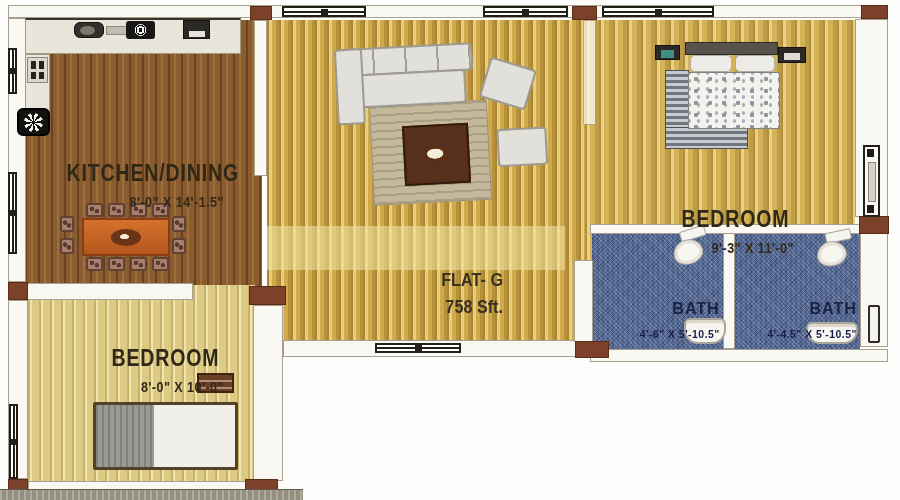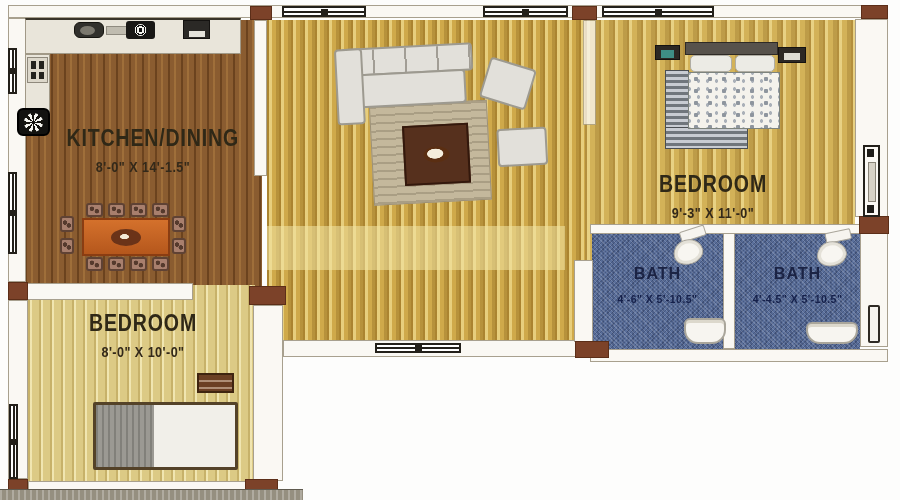--- a/index.html
+++ b/index.html
@@ -31,21 +31,21 @@
   .winh .mid{position:absolute;left:0;right:0;top:50%;margin-top:-1px;height:2px;background:#23201a;}
   .winv .mid{position:absolute;top:0;bottom:0;left:50%;margin-left:-1px;width:2px;background:#23201a;}
   .node{position:absolute;left:50%;top:50%;width:7px;height:6px;margin:-3px 0 0 -3.5px;background:#23201a;}
   .door{background:#fbf9f4;border:2px solid #23201a;box-sizing:border-box;}
   .door .leaf{position:absolute;left:3px;top:15px;width:6px;height:38px;background:#d8d3c7;border:1px solid #8a8578;}
   .door .dq{position:absolute;width:7px;height:8px;background:#1e1c18;left:2px;}
   .pipe{background:#f5f3ee;border:2px solid #2e2a24;border-radius:2px;box-sizing:border-box;}
   .ground{background:#958f80;background-image:repeating-linear-gradient(90deg,rgba(255,255,255,.25) 0 2px,rgba(0,0,0,0) 2px 6px);
           border-top:1px solid #5f5a4f;box-sizing:border-box;}
   
-  .lbl{position:absolute;text-align:center;white-space:nowrap;}
+  .lbl{position:absolute;text-align:right;white-space:nowrap;margin-top:35px;}
   .rname{font-weight:700;font-size:23px;color:#2f2817;transform:scaleX(.85);transform-origin:center;letter-spacing:1px;}
   .rdims{font-weight:700;font-size:14px;color:#33291a;transform:scaleX(.9);transform-origin:center;margin-top:7px;letter-spacing:.5px;}
   .bath-lbl .rname{font-size:17px;color:#1b2344;transform:scaleX(.95);}
   .bath-lbl .rdims{font-size:11px;color:#15204a;margin-top:9px;transform:scaleX(.95);}
   .flat-t{font-weight:700;font-size:18px;color:#3a3122;transform:scaleX(.9);transform-origin:center;}
   
   .counter{background:#e9e5da;border:1px solid #a19987;box-sizing:border-box;}
   .ctop{border-top:2px solid #3a342a;}
   .sinkunit{background:#31302c;border:1px solid #15140f;border-radius:6px;box-sizing:border-box;}
   .sinkunit .basin-oval{position:absolute;left:5px;top:3px;width:15px;height:9px;background:#7b786e;border-radius:50%;}
@@ -270,14 +270,20 @@
     <div class="rdims">8'-0" X 10'-0"</div>
   </div>
   <div class="lbl bath-lbl" style="left:592px;top:264px;width:131px;">
     <div class="rname">BATH</div>
     <div class="rdims">4'-6" X 5'-10.5"</div>
   </div>
   <div class="lbl bath-lbl" style="left:735px;top:264px;width:125px;">
     <div class="rname">BATH</div>
     <div class="rdims">4'-4.5" X 5'-10.5"</div>
   </div>
+  <div class="lbl" style="left:370px;top:235px;width:140px;">
+    <div class="flat-t">FLAT- G</div>
+  </div>
+  <div class="lbl" style="left:370px;top:262px;width:140px;">
+    <div class="flat-t">758 Sft.</div>
+  </div>
 
 </div>
 
 </body></html>

